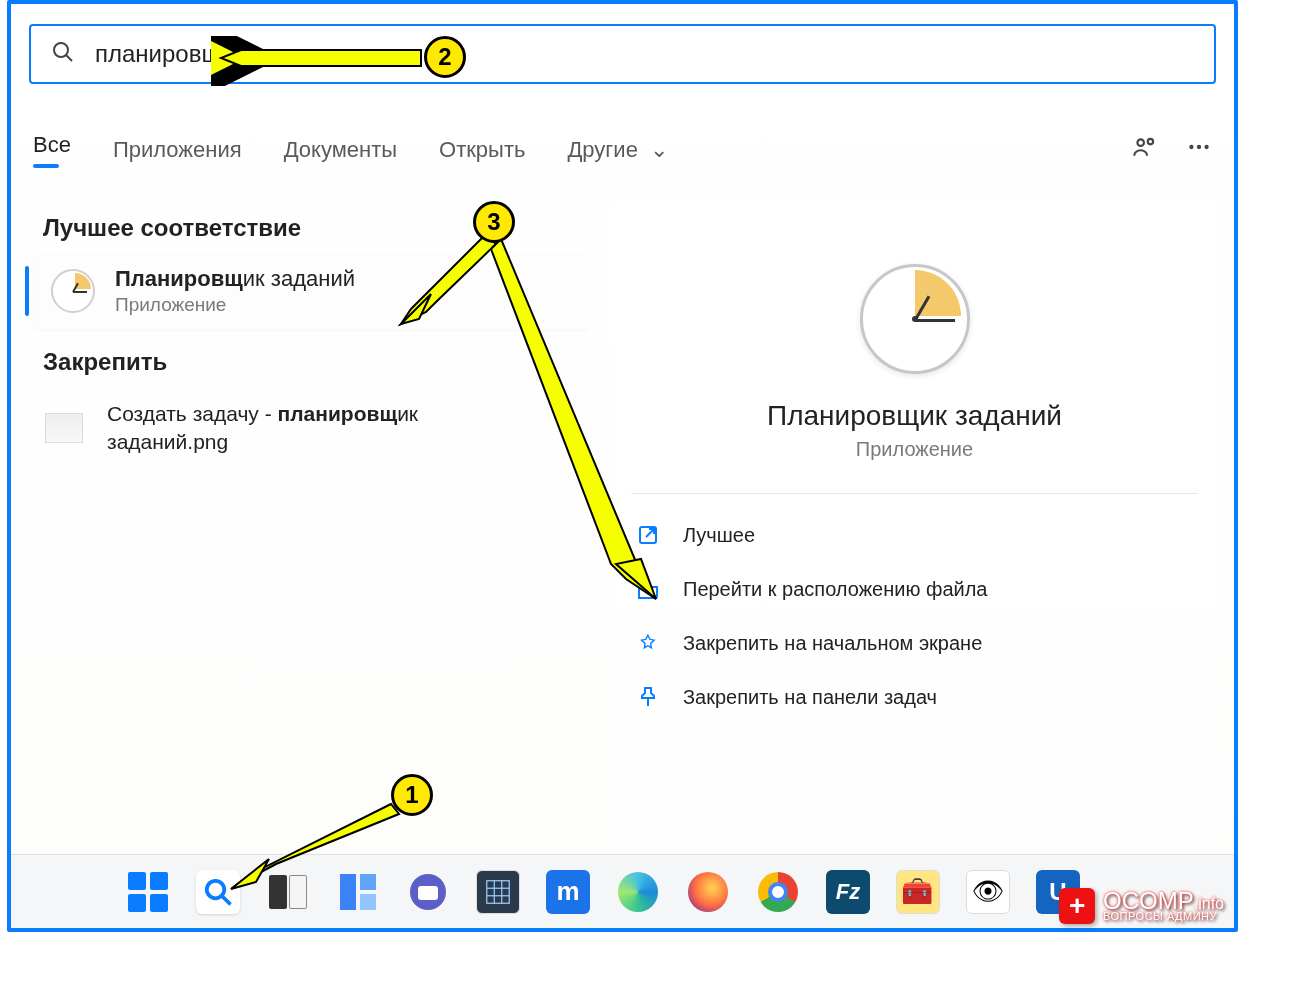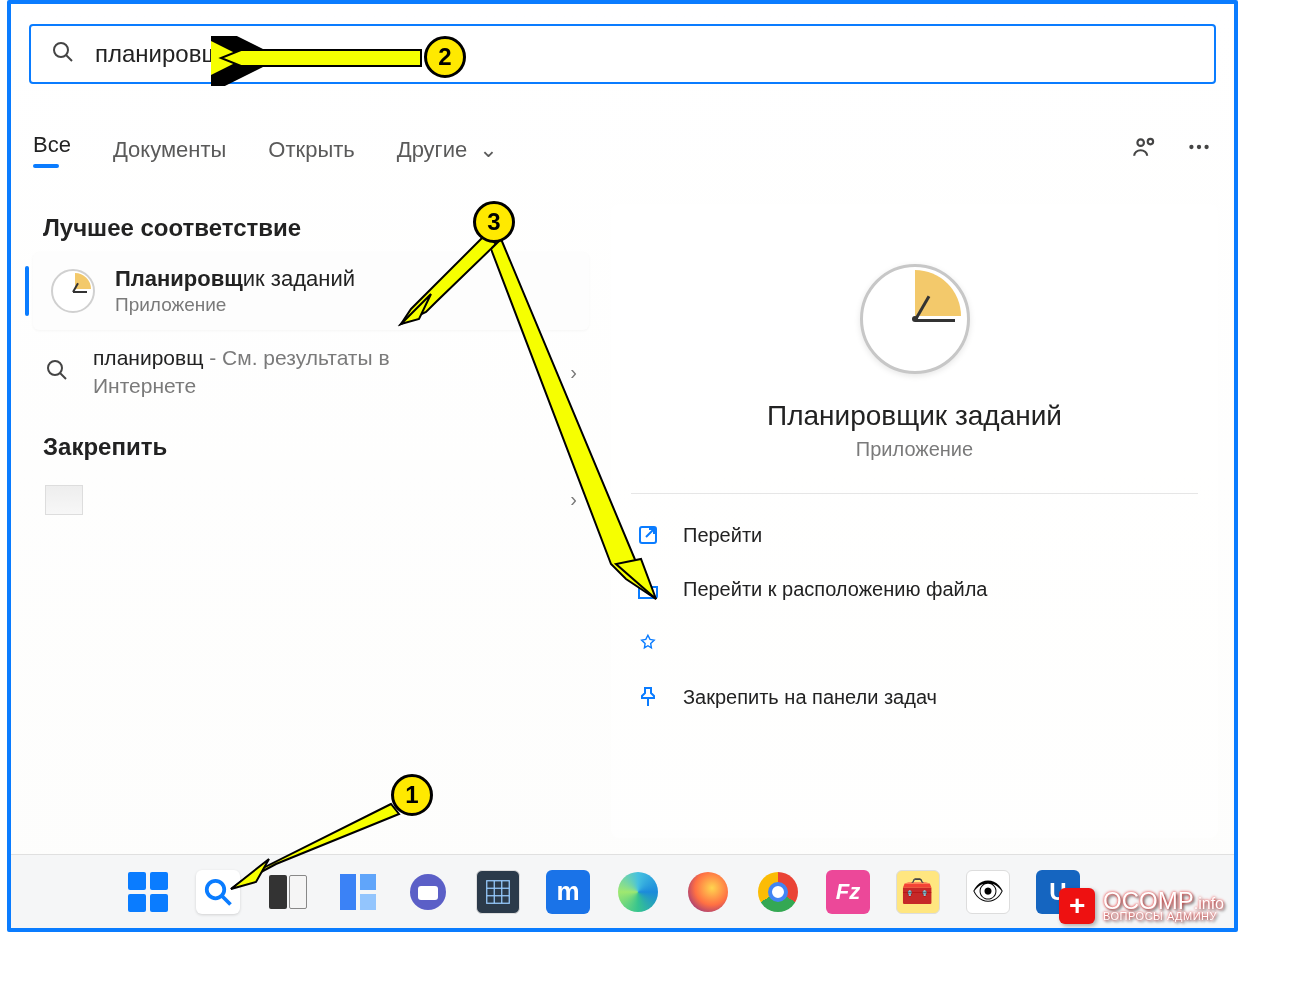--- a/index.html
+++ b/index.html
@@ -56,21 +56,21 @@
   .taskbar { position: absolute; bottom: 0; left: 0; right: 0; height: 74px; background: #f5f6f7; border-top: 1px solid #e0e0e0; display: flex; align-items: center; padding-left: 115px; gap: 26px; }
   .tb-icon { width: 44px; height: 44px; border-radius: 6px; display: flex; align-items: center; justify-content: center; }
   .tb-start { background: none; }
   .tb-start .grid { display: grid; grid-template-columns: 18px 18px; grid-template-rows: 18px 18px; gap: 4px; }
   .tb-start .grid div { background: #0a7cff; border-radius: 2px; }
   .tb-search { background: #fff; box-shadow: 0 1px 3px rgba(0,0,0,0.15); }
   .tb-search svg { width: 30px; height: 30px; stroke: #0a7cff; stroke-width: 3; fill:none; }
   .tb-generic { background:#fff; border:1px solid #ddd; font-size:26px; }
   .tb-two { display:flex; gap:2px;} .tb-two div{width:18px;height:34px;background:#333;border-radius:2px;}
   .tb-blue { background:#1a73e8; color:#fff; font-weight:bold; font-size:26px; }
-  .tb-fz { background:#ec4899; color:#fff; font-weight:bold; font-size:22px; font-style:italic; }
+  .tb-fz { background:#0c4a6e; color:#fff; font-weight:bold; font-size:22px; font-style:italic; }
   .tb-edge { width:40px;height:40px;border-radius:50%;background:conic-gradient(#45c1e0,#1b8adb,#36c48f,#9fe870,#45c1e0);}
   .tb-chrome{width:40px;height:40px;border-radius:50%;background:conic-gradient(#ea4335 0 120deg,#34a853 120deg 240deg,#fbbc05 240deg 360deg);position:relative;}
   .tb-chrome::after{content:"";position:absolute;inset:10px;background:#fff;border-radius:50%;border:4px solid #4285f4;}
   .tb-ff{width:40px;height:40px;border-radius:50%;background:radial-gradient(circle at 60% 40%,#ffd54f,#ff7043,#6a1b9a);}
   
   .watermark { position: absolute; right: 10px; bottom: 4px; display:flex;align-items:center;gap:8px; z-index:40;}
   .wm-plus{width:36px;height:36px;background:#e11;border-radius:6px;display:flex;align-items:center;justify-content:center;color:#fff;font-size:28px;font-weight:bold;box-shadow:2px 2px 4px rgba(0,0,0,.3);}
   .wm-text{font-weight:400;font-size:24px;color:#fff;text-shadow:0 0 3px #e11,2px 2px 3px rgba(0,0,0,.6);line-height:0.9;}
   .wm-text .sub{font-size:11px;display:block;letter-spacing:0.5px;}
 </style>
@@ -84,20 +84,21 @@
       <svg viewBox="0 0 24 24" fill="none" stroke-width="2">
           <circle cx="10" cy="10" r="7"></circle>
           <line x1="15" y1="15" x2="21" y2="21"></line>
         </svg>
     </span>
     <input class="search-input" value="планировщ" style="">
   </div>
 
   <div class="tabs">
     <div class="tab active">Все</div>
+    <div class="tab">Приложения</div>
     <div class="tab">Документы</div>
     <div class="tab">Открыть</div>
     <div class="tab">
       <span>Другие</span>
       <span class="chev-down">⌄</span>
     </div>
     <div class="tabs-right">
       <span class="people-icon">
         <svg viewBox="0 0 24 24" fill="none" stroke="#444" stroke-width="2">
             <circle cx="8" cy="8" r="3"></circle>
@@ -126,36 +127,27 @@
       </div>
       <div>
         <div class="bm-title">
           <span class="bold">Планировщ</span><span>ик заданий</span>
         </div>
         <div class="bm-sub">Приложение</div>
       </div>
       <span class="cursor">↖</span>
     </div>
 
-    <div class="web-item">
-      <span class="icon">
-        <svg viewBox="0 0 24 24" fill="none" stroke-width="2">
-            <circle cx="10" cy="10" r="7"></circle>
-            <line x1="15" y1="15" x2="21" y2="21"></line>
-          </svg>
-      </span>
-      <div class="web-text">
-        <span>планировщ</span><span class="muted"> - См. результаты в Интернете</span>
-      </div>
-      <span class="chev-r">›</span>
-    </div>
 
     <div class="section-h">Закрепить</div>
     <div class="photo-item">
       <div class="photo-thumb"></div>
+      <div class="web-text">
+        <span>Создать задачу - </span><span style="font-weight:700">планировщ</span><span>ик заданий.png</span>
+      </div>
       <span class="chev-r">›</span>
     </div>
   </div>
 
   <div class="right">
     <div class="big-clock">
       <div class="pie"></div>
         <div class="hh"></div>
         <div class="hm"></div>
         <div class="dot"></div>
@@ -164,36 +156,37 @@
     <div class="app-sub">Приложение</div>
     <div class="divider"></div>
 
     <div class="action">
       <span class="aicon">
           <svg viewBox="0 0 24 24">
             <rect x="4" y="4" width="16" height="16" rx="2"></rect>
             <path d="M10 14 L18 6 M13 6h5v5"></path>
           </svg>
         </span>
-      <span>Перейти</span>
+      <span>Лучшее</span>
     </div>
     <div class="action">
       <span class="aicon">
           <svg viewBox="0 0 24 24">
             <path d="M3 7h6l2 3h10v9a2 2 0 0 1-2 2H3z"></path>
           </svg>
         </span>
       <span>Перейти к расположению файла</span>
     </div>
     <div class="action">
       <span class="aicon">
           <svg viewBox="0 0 24 24">
             <path d="M12 3l3 6 6 1-5 5 1 6-5-3-5 3 1-6-5-5 6-1z" transform="scale(0.7) translate(5,3)"></path>
           </svg>
         </span>
+      <span>Закрепить на начальном экране</span>
     </div>
     <div class="action">
       <span class="aicon">
           <svg viewBox="0 0 24 24">
             <path d="M9 3h6v5l3 3v2H6v-2l3-3zM12 13v8"></path>
           </svg>
         </span>
       <span>Закрепить на панели задач</span>
     </div>
   </div>

